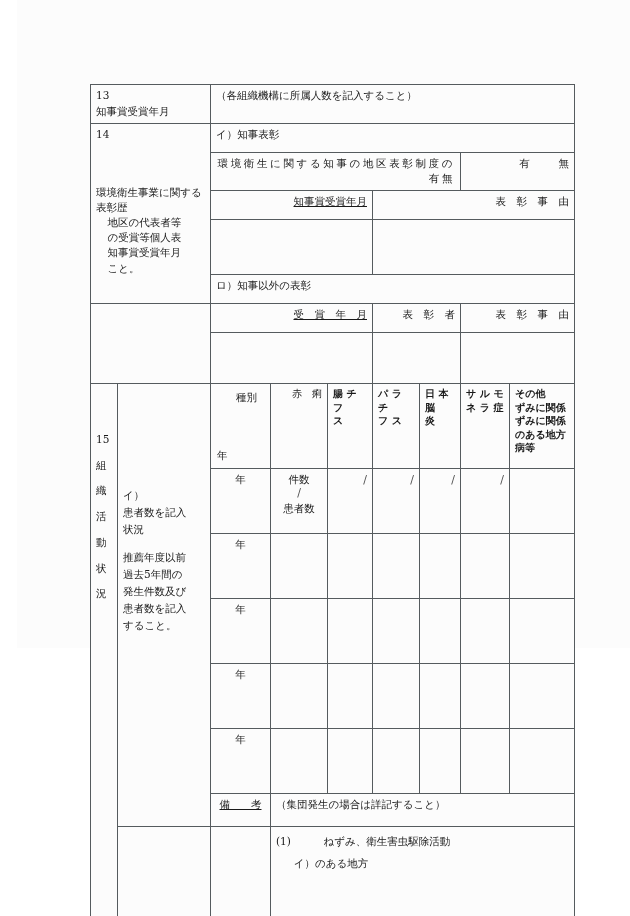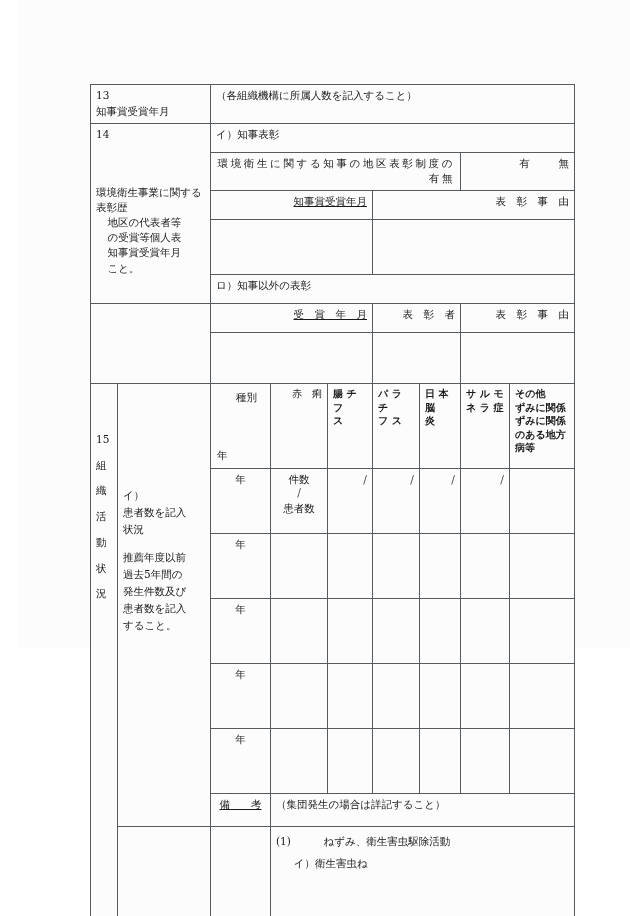--- a/index.html
+++ b/index.html
@@ -377,20 +377,20 @@
     <tr>
       <td></td>
       <td></td>
       <td colspan="7" class="vtop" style="height:96px;">
         <div style="line-height:2.1;">
           <span>(1)</span>
           <span style="display:inline-block;width:26px;"></span>
           <span>ねずみ、衛生害虫駆除活動</span>
         </div>
         <div style="line-height:2.1; padding-left:1.7em;">
-          <span>イ）衛生害虫ね</span>
+          <span>イ）のある地方</span>
         </div>
       </td>
     </tr>
 
   </tbody>
     </table>
 </div>
 
 </body></html>

